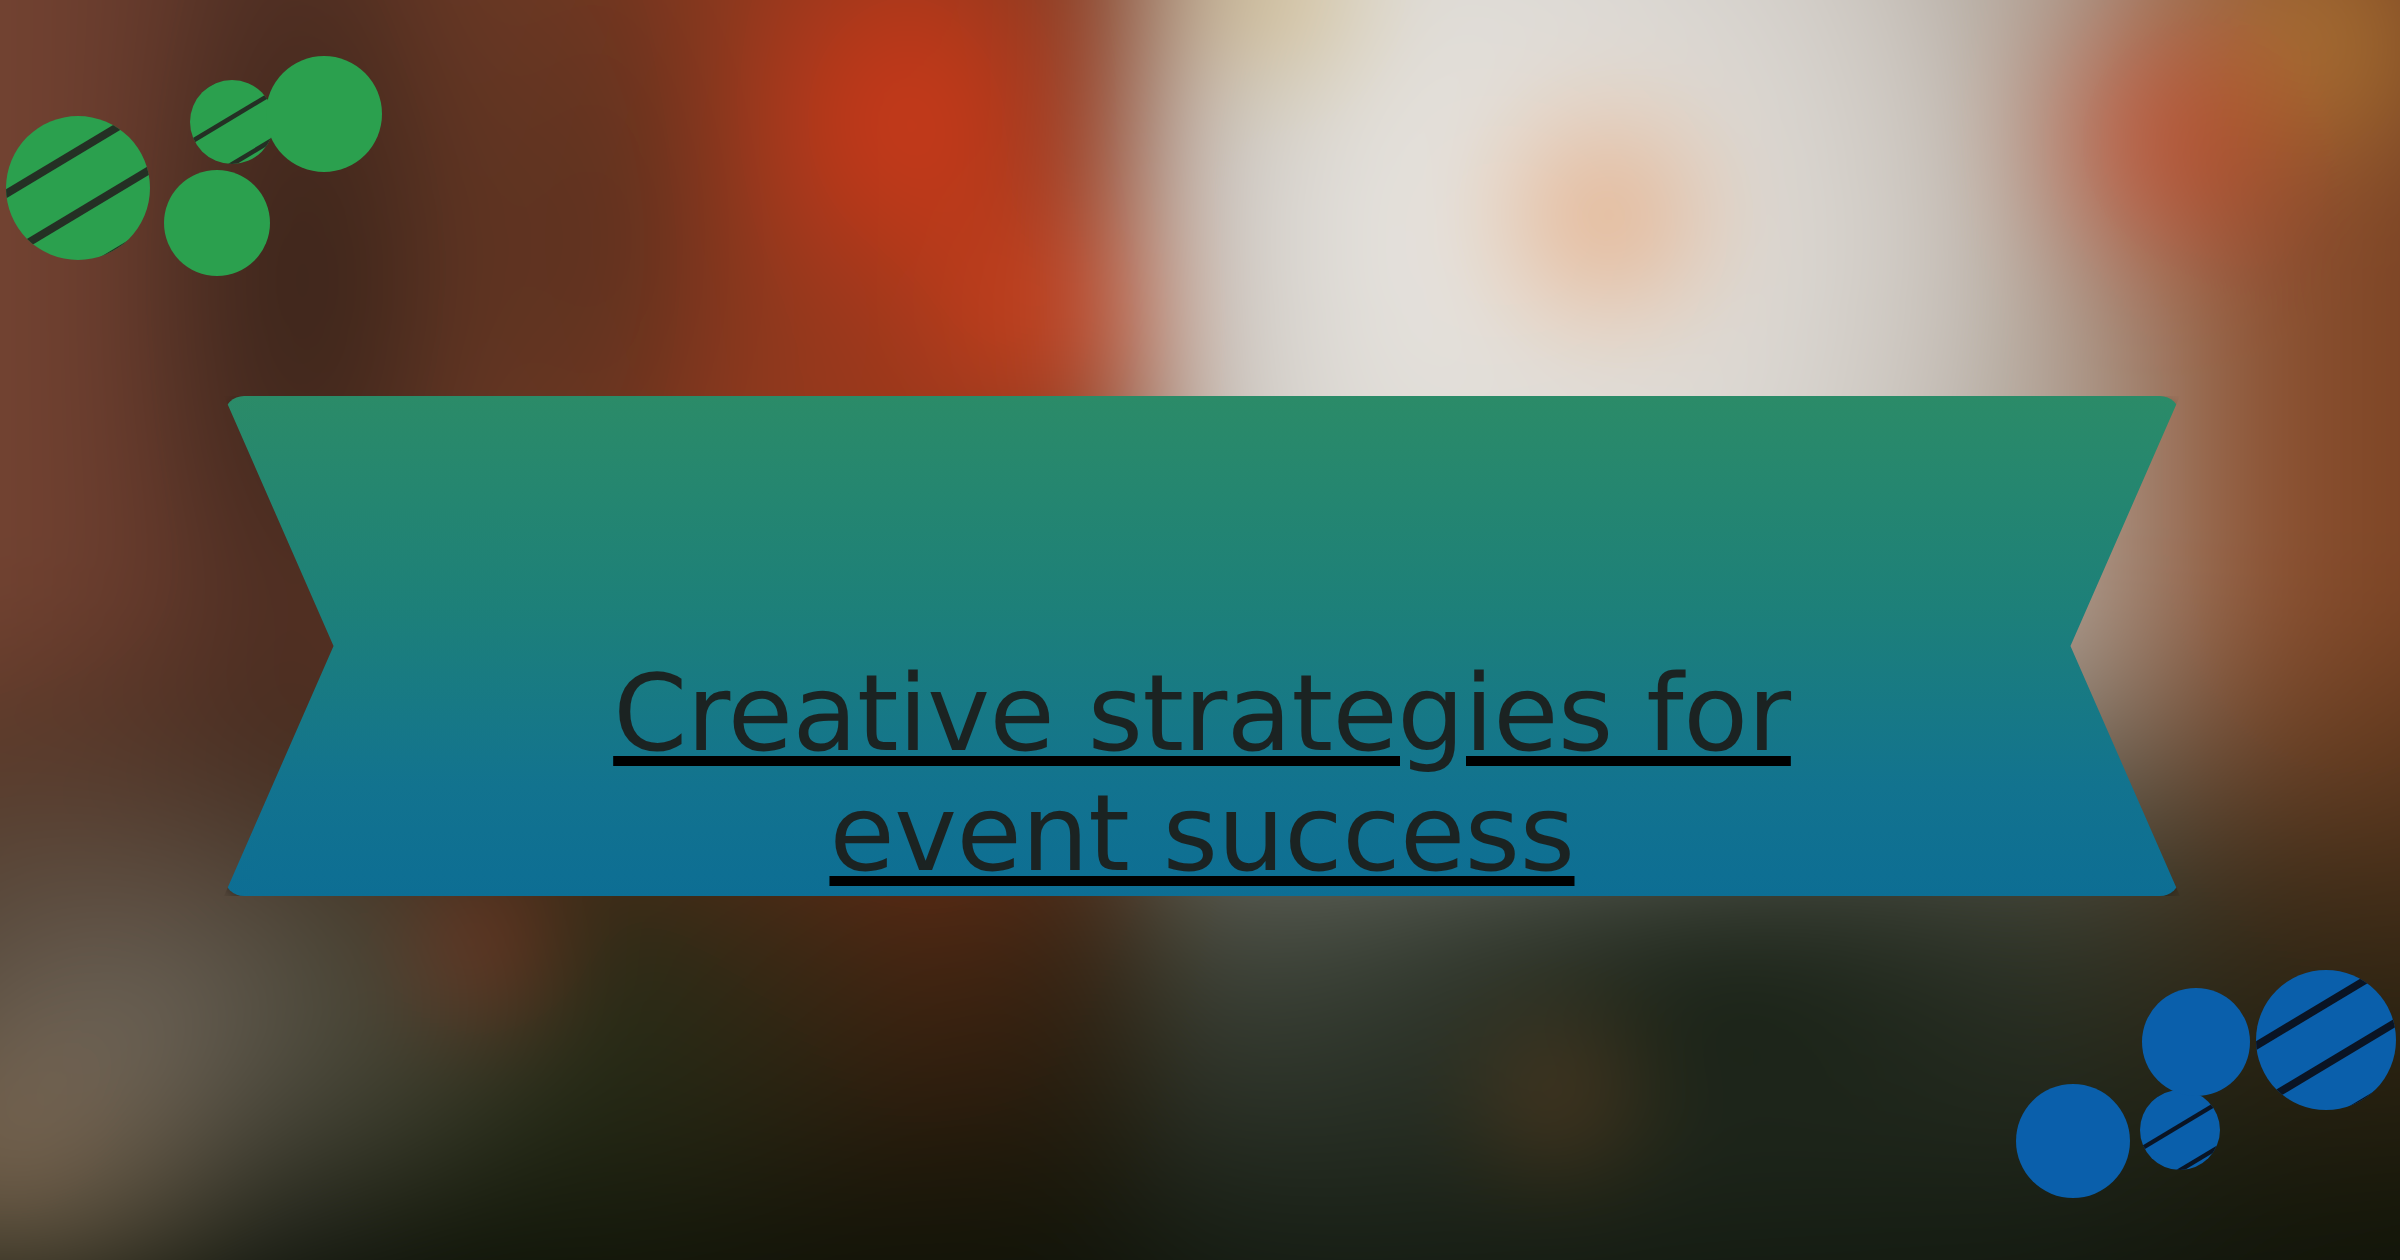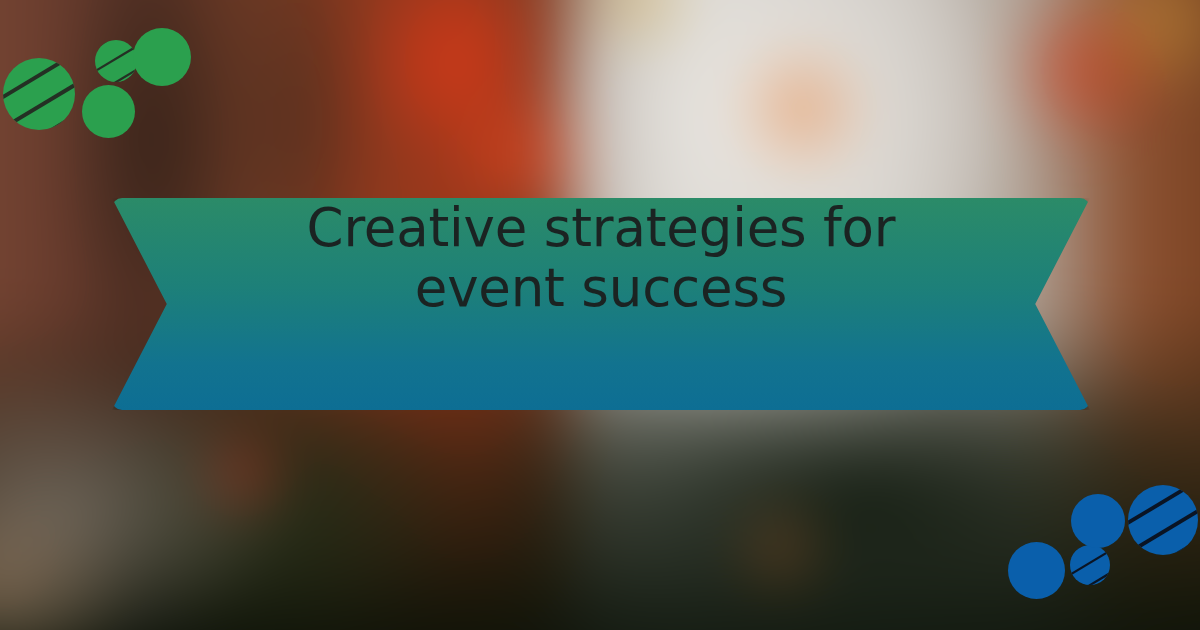--- a/index.html
+++ b/index.html
@@ -75,29 +75,30 @@
 
   
   .deco-circle { position:absolute; border-radius:50%; }
   .deco-circle .stripes { position:absolute; inset:0; border-radius:50%; overflow:hidden; }
   .deco-circle .stripes svg { display:block; width:100%; height:100%; }
 
   
   .ribbon {
     position:absolute;
     left:112px; top:198px;
-    width:978px; height:212px;
+    width:978px; height:250px;
     background:linear-gradient(180deg, #2b8b68 0%, #1d8079 42%, #12738f 78%, #0d6e94 100%);
     -webkit-clip-path: polygon(0% 0%, 100% 0%, 94.4% 50%, 100% 100%, 0% 100%, 5.6% 50%);
     clip-path: polygon(0% 0%, 100% 0%, 94.4% 50%, 100% 100%, 0% 100%, 5.6% 50%);
     border-radius:10px;
     display:flex;
-    align-items:flex-start;
+    align-items:flex-end;
     justify-content:center;
     filter: drop-shadow(0 2px 3px rgba(0,0,0,0.30));
+    text-decoration: underline;
   }
 
   .ribbon-title {
     text-align:center;
     color:#1b2322;
     font-size:53px;
     line-height:1.13;
     font-weight:400;
     letter-spacing:-0.2px;
     padding:0 110px;

